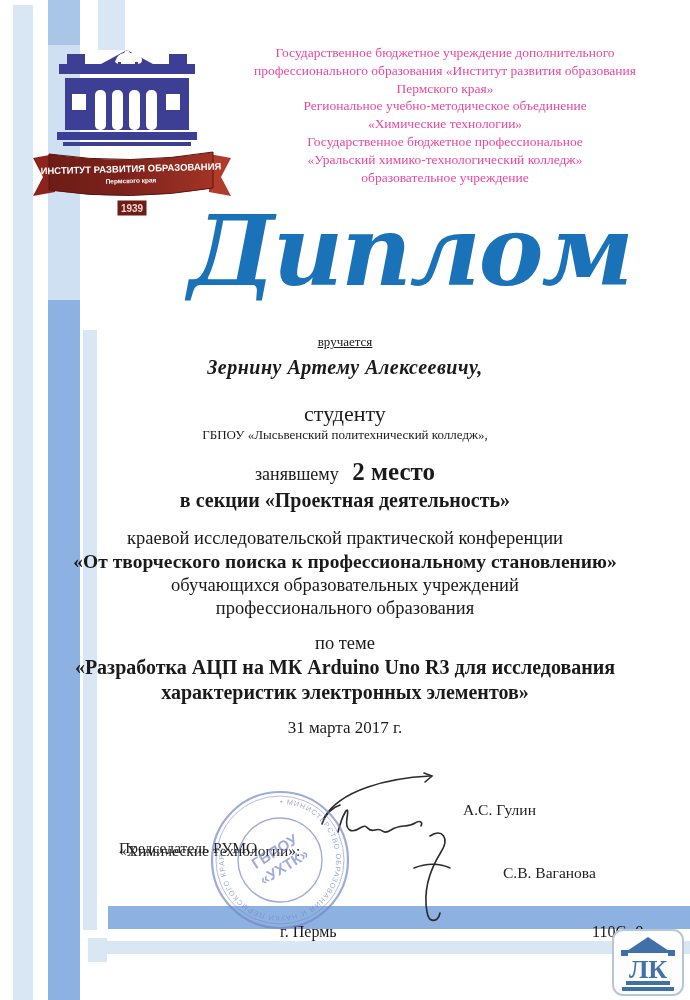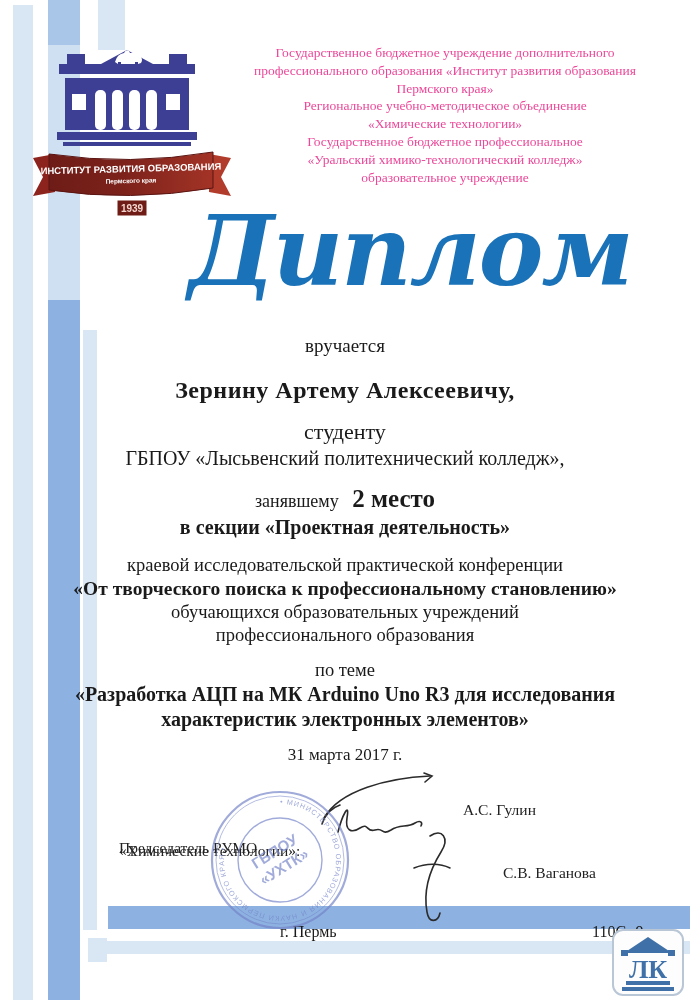--- a/index.html
+++ b/index.html
@@ -43,24 +43,24 @@
   
   .diploma-title{
     position:absolute;left:130px;top:196px;width:560px;z-index:2;
     text-align:center;
     font-family:"DejaVu Serif", serif;font-style:italic;font-weight:bold;
     font-size:97px;line-height:1.15;letter-spacing:-2px;color:var(--accent-blue);
   }
 
   
   .content{position:absolute;left:15px;top:334px;width:660px;z-index:2;text-align:center;line-height:1.24;}
-  .ln-presented{font-size:19px;margin-bottom:18px;}
-  .ln-name{font-size:24px;font-weight:bold;letter-spacing:.5px;margin-bottom:13px;}
+  .ln-presented{font-size:13px;margin-bottom:5px;text-decoration:underline;}
+  .ln-name{font-size:20px;font-weight:bold;letter-spacing:.5px;margin-bottom:20px;font-style:italic;}
   .ln-role{font-size:22px;}
-  .ln-org{font-size:20px;margin-bottom:13px;}
+  .ln-org{font-size:13px;margin-bottom:13px;}
   .ln-place{font-size:18px;margin-bottom:1px;}
   .ln-place .place-value{font-size:25px;font-weight:bold;}
   .ln-section{font-size:20px;font-weight:bold;margin-bottom:14px;}
   .ln-conf{font-size:18.5px;}
   .ln-conf-title{font-size:19.5px;font-weight:bold;}
   .gap-sm{height:12px;}
   .ln-topic-label{font-size:18.5px;}
   .ln-topic{font-size:20px;font-weight:bold;max-width:628px;margin:0 auto;}
   .ln-date{font-size:17px;margin-top:12px;}
 

